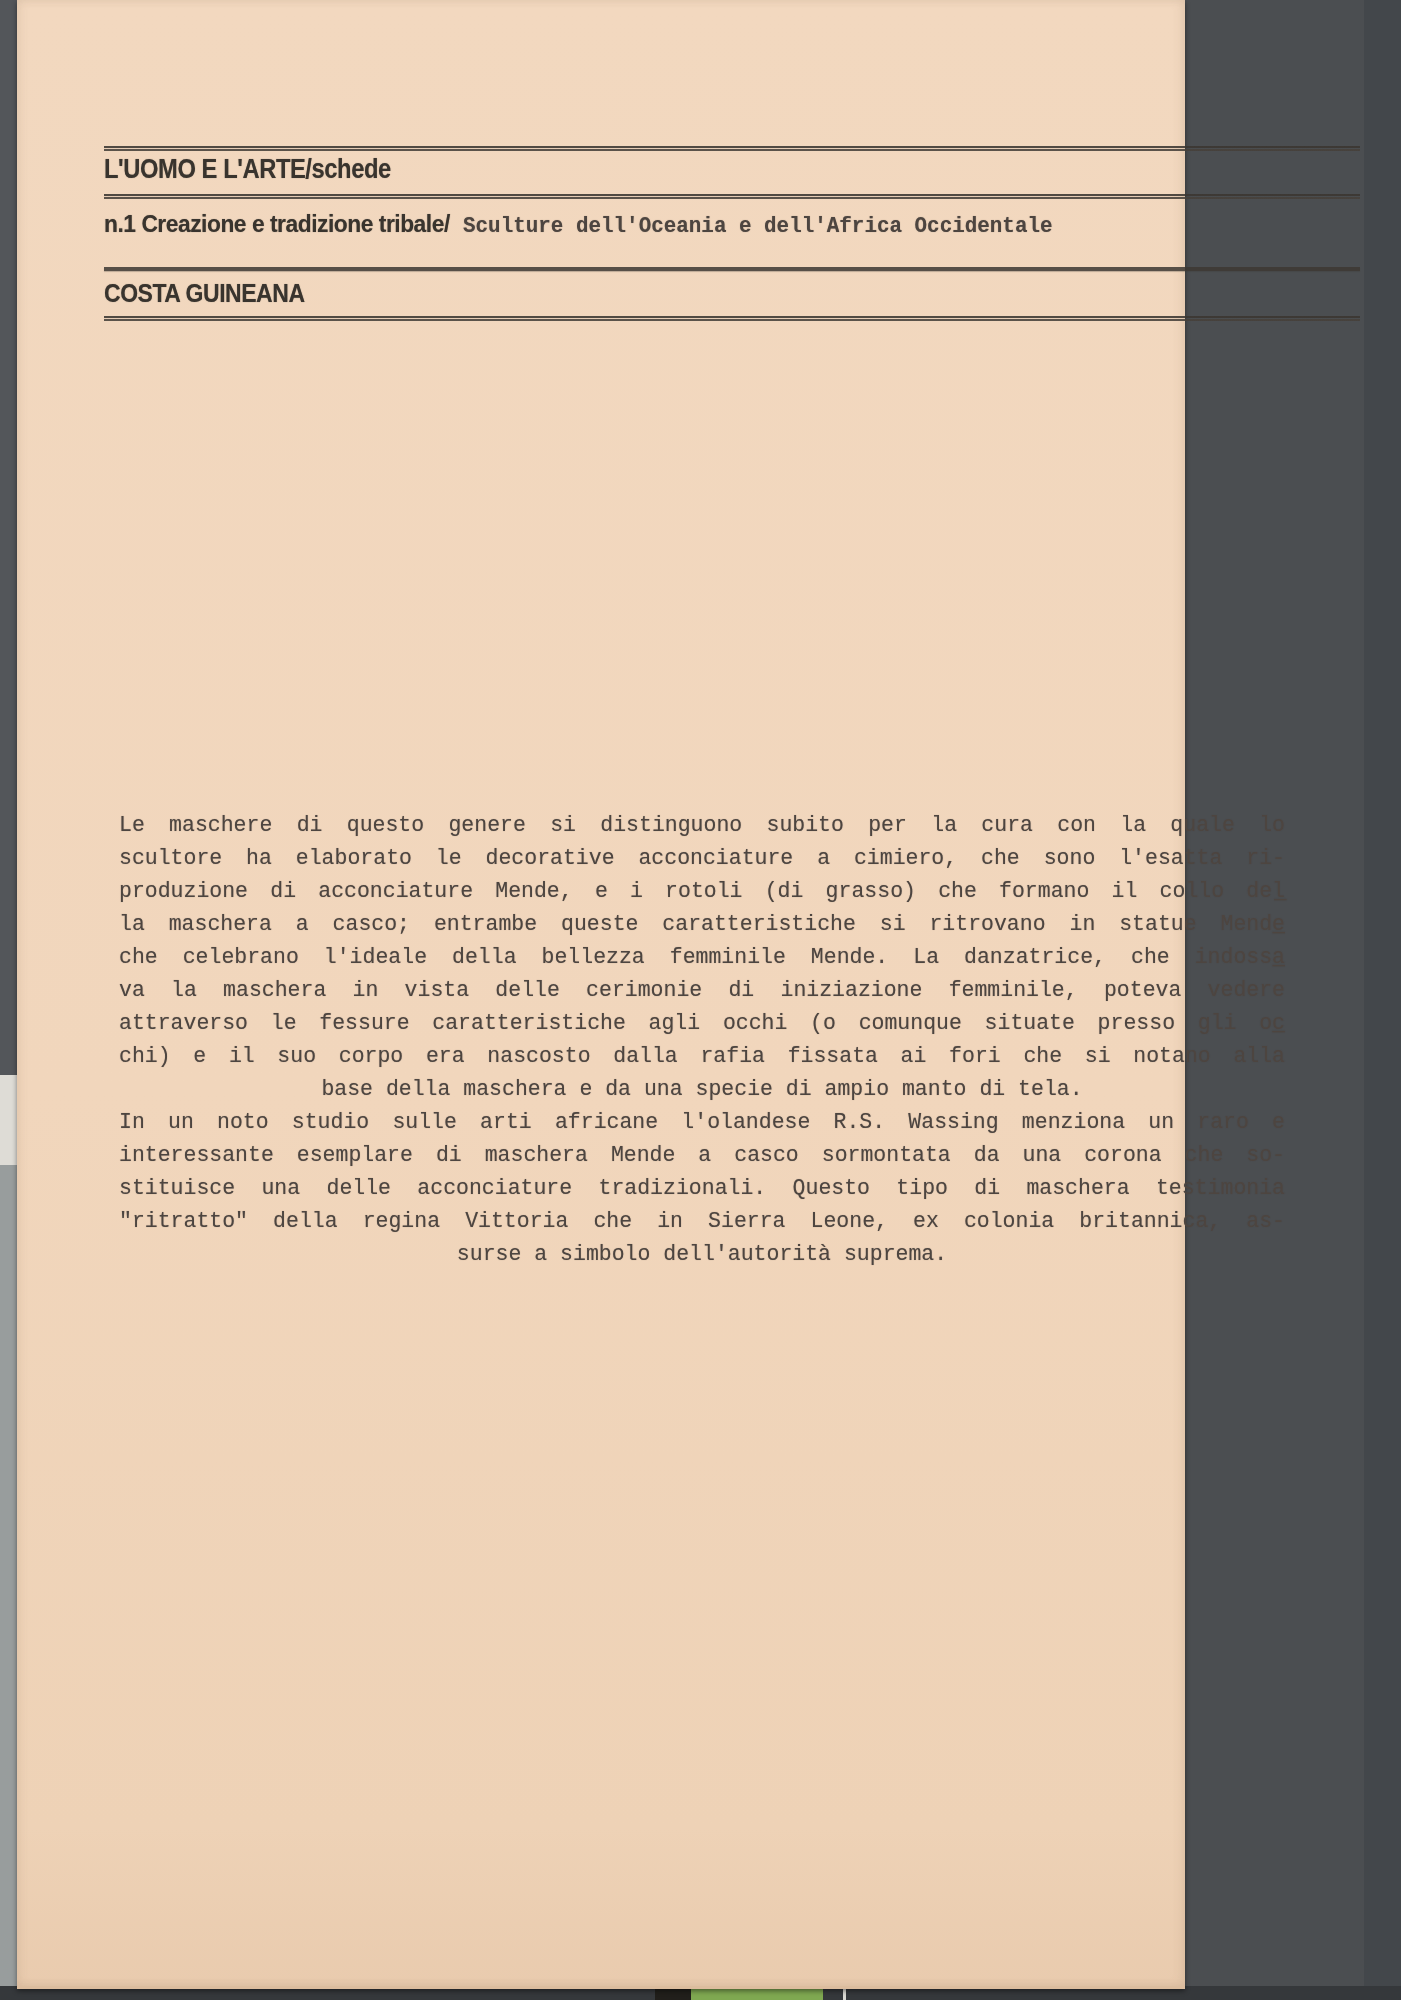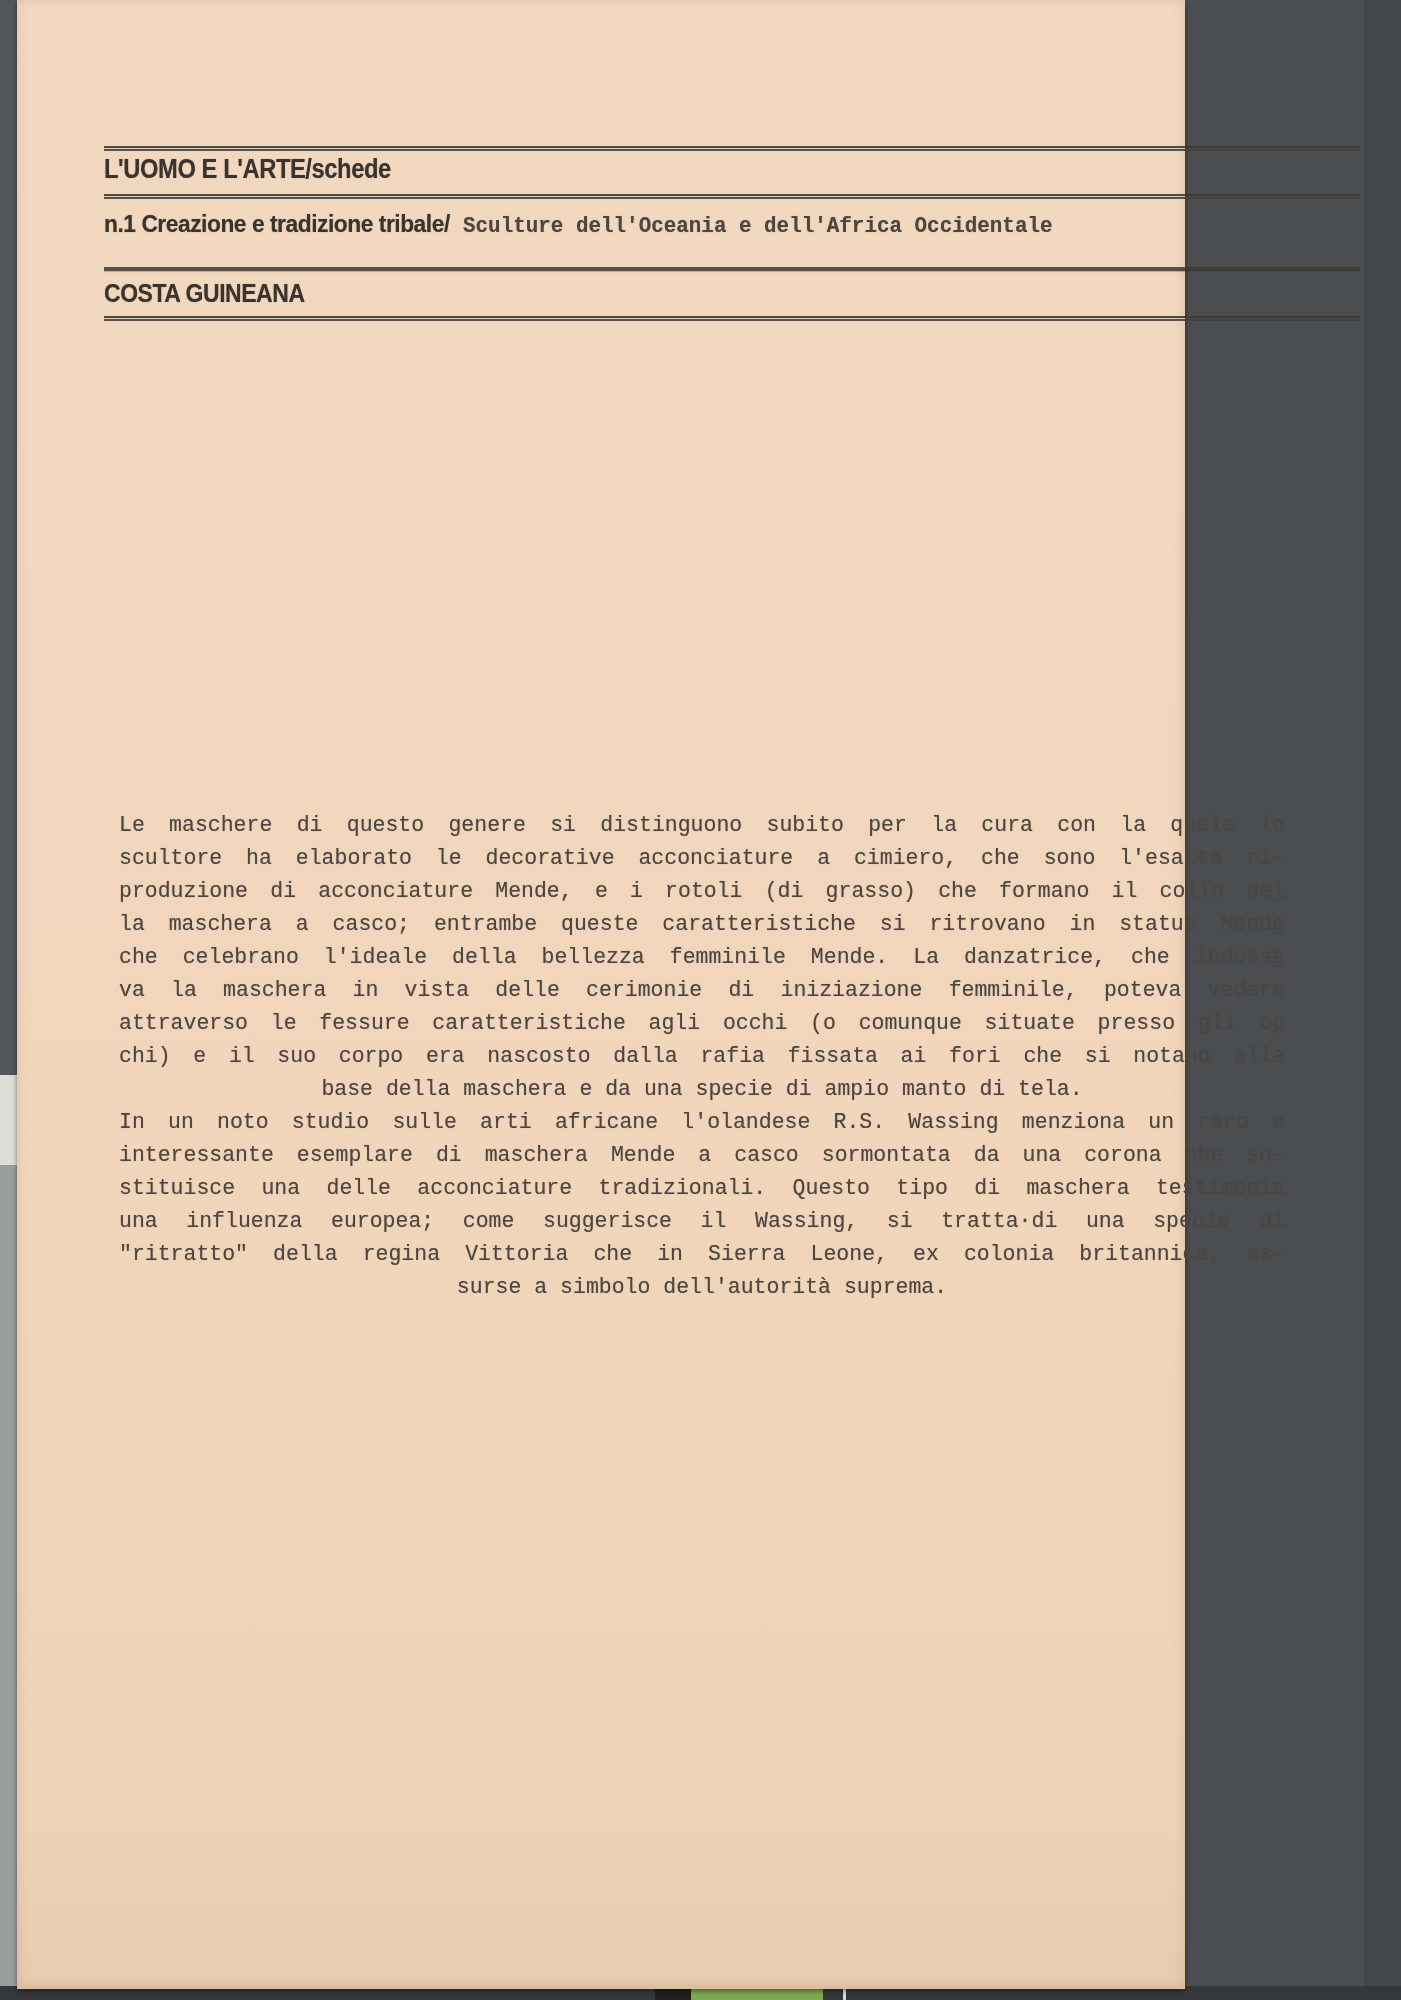--- a/index.html
+++ b/index.html
@@ -107,19 +107,18 @@
       <span class="tline jl">che celebrano l'ideale della bellezza femminile Mende. La danzatrice, che indossa̲</span>
       <span class="tline jl">va la maschera in vista delle cerimonie di iniziazione femminile, poteva vedere</span>
       <span class="tline jl">attraverso le fessure caratteristiche agli occhi (o comunque situate presso gli oc̲</span>
       <span class="tline jl">chi) e il suo corpo era nascosto dalla rafia fissata ai fori che si notano alla</span>
       <span class="tline">base della maschera e da una specie di ampio manto di tela.</span>
     </div>
     <div>
       <span class="tline jl">In un noto studio sulle arti africane l'olandese R.S. Wassing menziona un raro e</span>
       <span class="tline jl">interessante esemplare di maschera Mende a casco sormontata da una corona che so-</span>
       <span class="tline jl">stituisce una delle acconciature tradizionali. Questo tipo di maschera testimonia</span>
-      <span class="tline jl">una influenza europea; come suggerisce il Wassing, si tratta·di una specie di</span>
       <span class="tline jl">"ritratto" della regina Vittoria che in Sierra Leone, ex colonia britannica, as-</span>
       <span class="tline">surse a simbolo dell'autorità suprema.</span>
     </div>
   </div>
 
 </div>
 
 </body></html>

